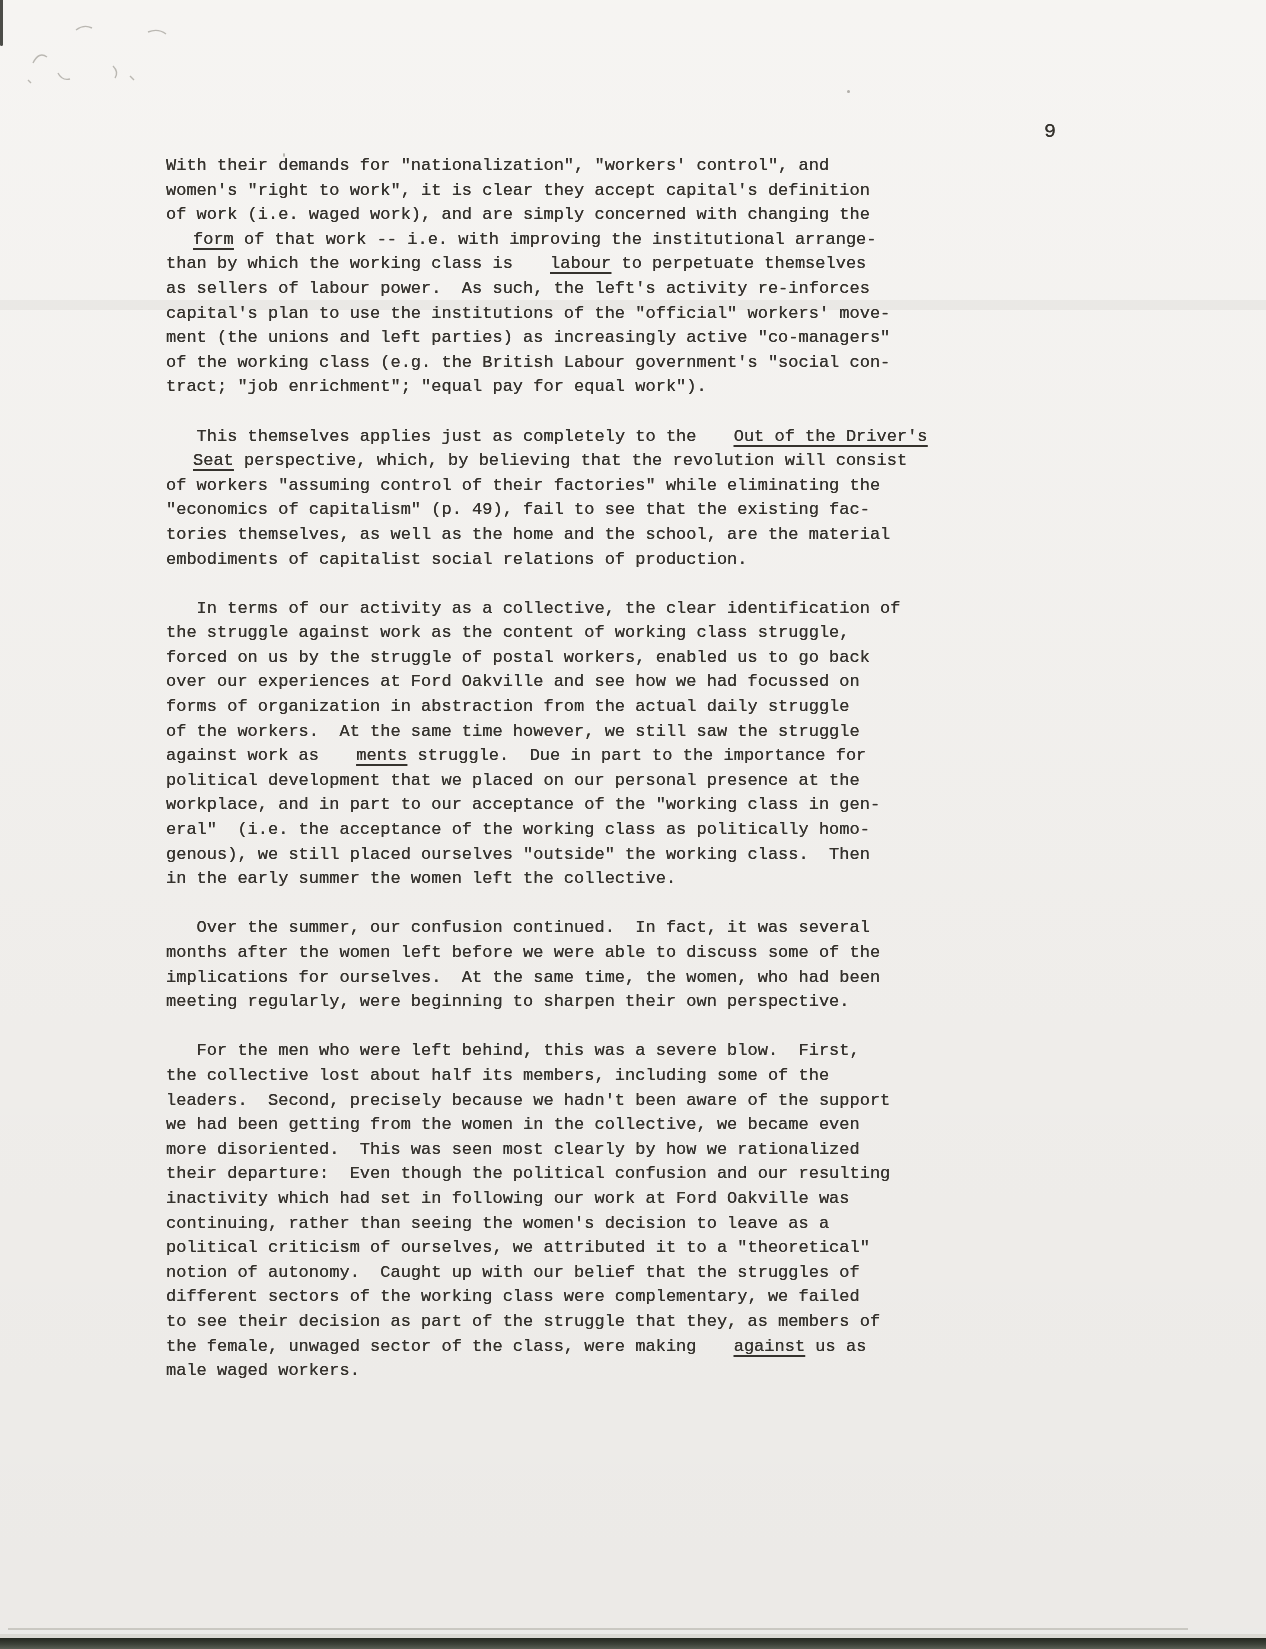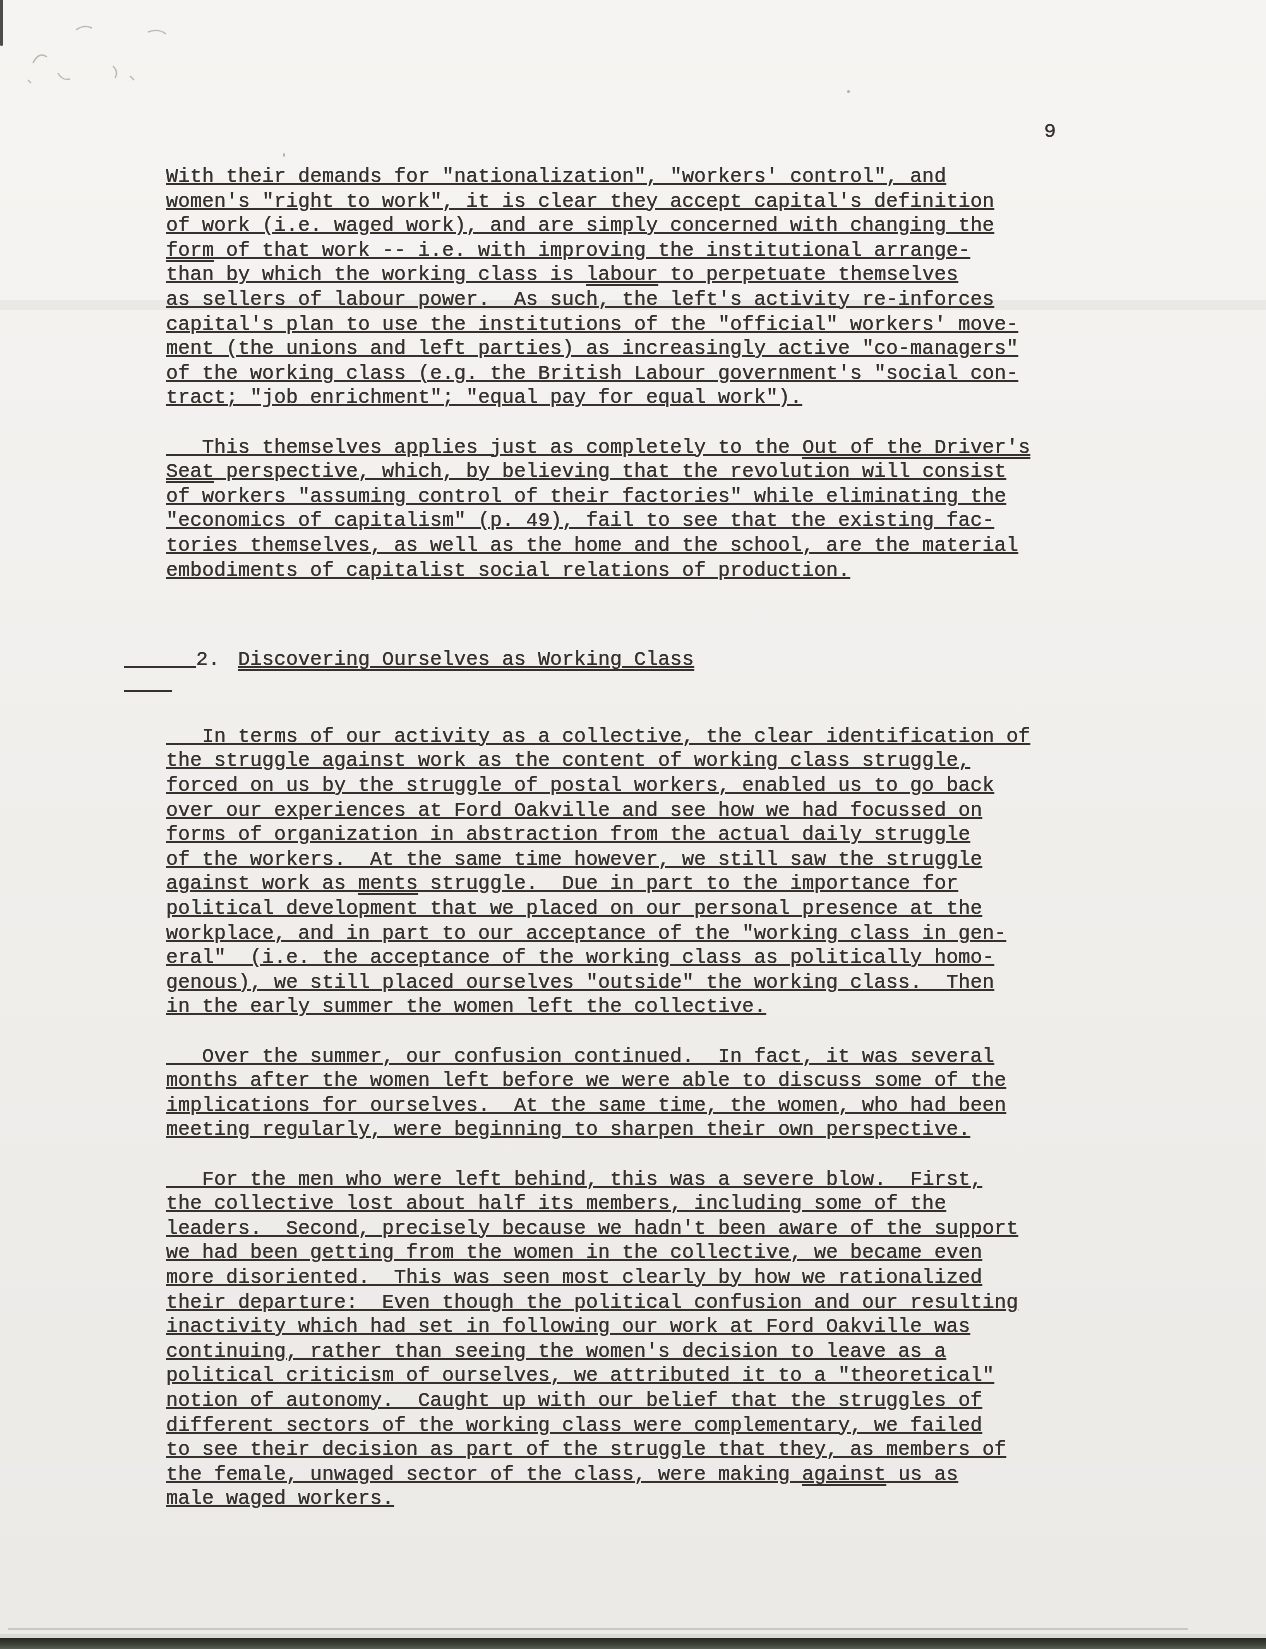--- a/index.html
+++ b/index.html
@@ -13,27 +13,26 @@
       var(--paper, #f3f1ee);
     overflow:hidden;
     font-family:"Liberation Mono","DejaVu Sans Mono",monospace;
     color:var(--ink, #35322d);
   }
   .scanner-streak {
     position:absolute; left:0; top:300px; width:100%; height:10px;
     background:rgba(190,188,182,0.18);
   }
   .body-text {
-    position:absolute; left:166px; top:165px; width:920px;
-    font-size:20px; line-height:24.6px;
+    position:absolute; left:166px; top:154px; width:920px;
+    font-size:17px; line-height:24.6px;
     text-shadow:0 0 0.5px currentColor;
-    text-decoration:underline;
   }
   p.doc-par { margin:0 0 24.6px 0; white-space:pre-wrap; }
-  .u { text-decoration:underline; text-decoration-thickness:2px; text-underline-offset:4px; }
+  .u { text-decoration:underline; text-decoration-thickness:2px; text-underline-offset:4px;margin-left:27px; }
   .heading { margin:40px 0 28px -42px; white-space:pre; }
   .hnum { display:inline-block; margin-right:18px; }
   .page-number {
     position:absolute; top:120px; left:1044px;
     font-size:20px; line-height:24px;
     text-shadow:0 0 0.5px currentColor;
   }
   .pencil-scribble { position:absolute; top:18px; left:18px; opacity:0.55; }
   .speck-a, .speck-b {
     position:absolute; width:3px; height:3px; border-radius:50%;
@@ -90,23 +89,20 @@
 capital's plan to use the institutions of the "official" workers' move-
 ment (the unions and left parties) as increasingly active "co-managers"
 of the working class (e.g. the British Labour government's "social con-
 tract; "job enrichment"; "equal pay for equal work").</span></p>
     <p class="doc-par"><span>   This themselves applies just as completely to the </span><span class="u">Out of the Driver's</span><span>
 </span><span class="u">Seat</span><span> perspective, which, by believing that the revolution will consist
 of workers "assuming control of their factories" while eliminating the
 "economics of capitalism" (p. 49), fail to see that the existing fac-
 tories themselves, as well as the home and the school, are the material
 embodiments of capitalist social relations of production.</span></p>
-    <div class="heading">
-      <span class="hnum">2.</span><span class="u">Discovering Ourselves as Working Class</span>
-    </div>
     <p class="doc-par"><span>   In terms of our activity as a collective, the clear identification of
 the struggle against work as the content of working class struggle,
 forced on us by the struggle of postal workers, enabled us to go back
 over our experiences at Ford Oakville and see how we had focussed on
 forms of organization in abstraction from the actual daily struggle
 of the workers.  At the same time however, we still saw the struggle
 against work as </span><span class="u">ments</span><span> struggle.  Due in part to the importance for
 political development that we placed on our personal presence at the
 workplace, and in part to our acceptance of the "working class in gen-
 eral"  (i.e. the acceptance of the working class as politically homo-

